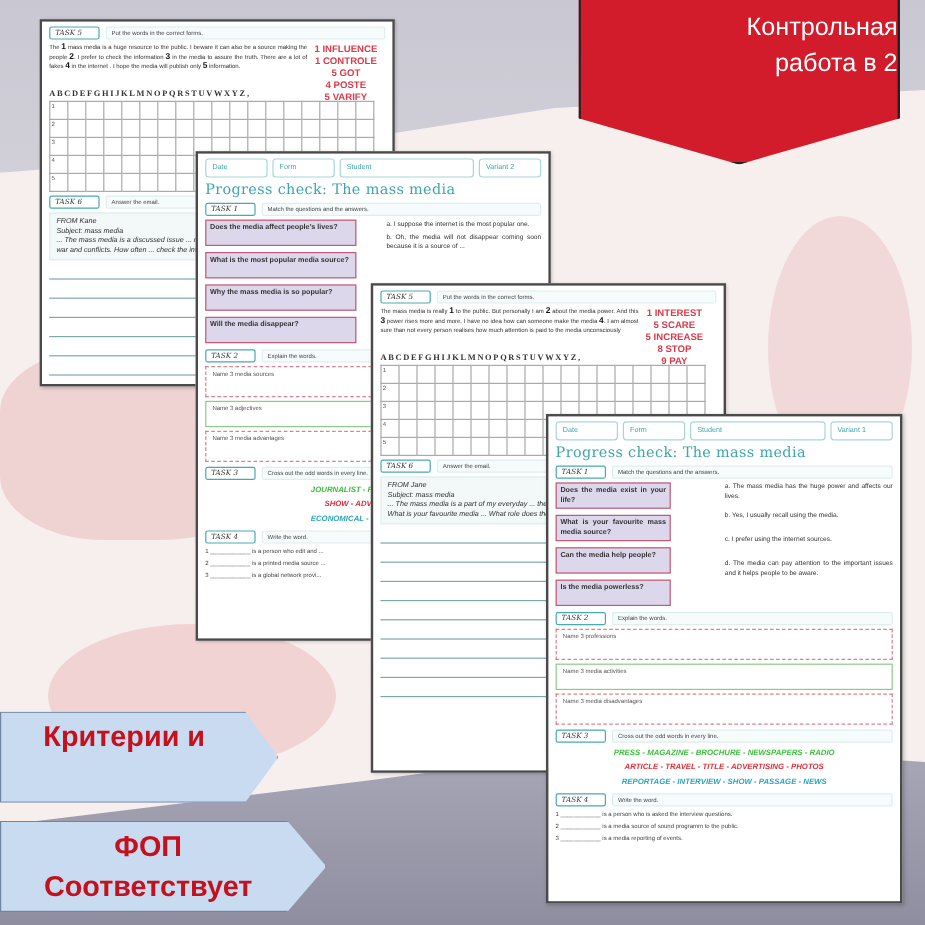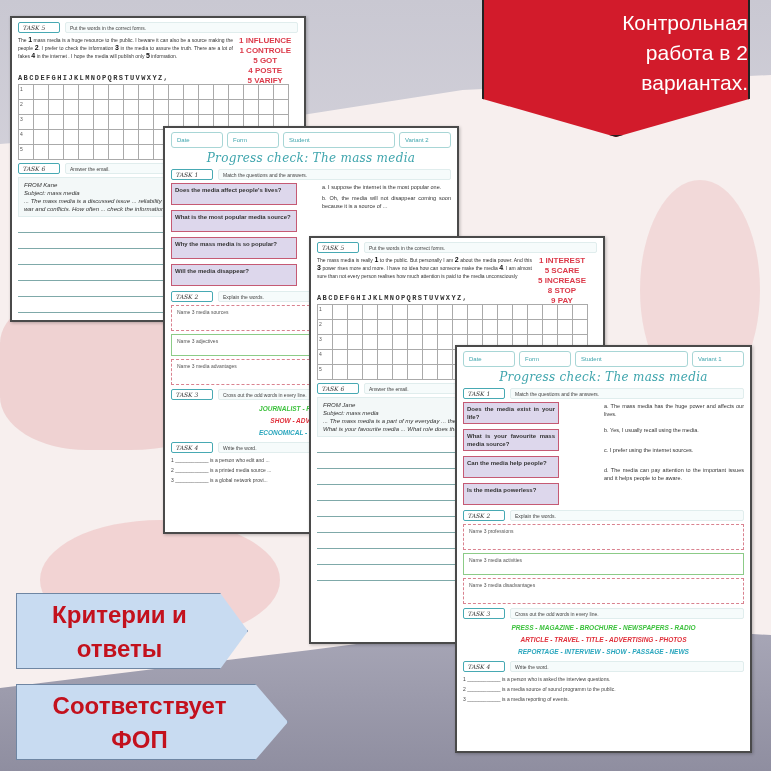--- a/index.html
+++ b/index.html
@@ -32,62 +32,62 @@
   .task-row { display:flex; align-items:center; gap:5px; margin-bottom:3px; }
   .task-tag {
     font-family: "DejaVu Serif", serif; font-style: italic;
     font-size: 6px; color:#333; border:1.5px solid #47a9b3; border-radius:2px;
     padding: 1px 4px; width: 42px; height: 11px; line-height:8px; background:#fff;
   }
   .task-instr { flex:1; font-size:5px; color:#444; background:#f6fbfb; border:1px solid #e0eded; border-radius:2px; padding:2px 4px; height:11px; }
   .text-block { font-size:5px; line-height:8px; color:#333; text-align: justify; }
   .num { font-weight:bold; font-size:7px; color:#111; }
   .words { color:#dc3a4a; font-weight:bold; font-size:8px; text-align:center; line-height:10px; }
-  .alpha { font-family:Liberation Mono, monospace; font-size:7px; letter-spacing:1.4px; color:#333; font-weight:bold; margin:2px 0; }
+  .alpha { font-family:Liberation Serif, serif; font-size:7px; letter-spacing:1.4px; color:#333; font-weight:bold; margin:2px 0; }
   .grid { border-collapse:collapse; }
   .grid td { border:1px solid #aaa; width:15px; height:15px; font-size:5px; vertical-align:top; padding:1px; color:#555; }
   .email { font-style:italic; font-size:6px; color:#333; background:#f3f8f8; border:1px solid #e0eded; padding:3px 5px; line-height:8px; }
   .lines .line { border-bottom:1.5px solid #7fa9a9; height:16px; }
 
   .header-row { display:flex; gap:4px; margin-bottom:2px; }
   .hbox { border:1px solid #a8d6d6; border-radius:3px; height:16px; font-size:6px; color:#3fa5ad; padding:4px 5px; }
-  .pc-title { font-family:"DejaVu Serif", serif; font-style:italic; color:#3fa5ad; font-size:12px; text-align:center; margin:3px 0 4px; letter-spacing:.3px; }
+  .pc-title { font-family:"DejaVu Serif", serif; color:#3fa5ad; font-size:12px; margin:3px 0 4px; letter-spacing:.3px; }
   .q-col { width:126px; display:flex; flex-direction:column; gap:5px; }
   .q { background:#ddd7ec; border:1.5px solid #c55a74; font-weight:bold; font-size:6px; color:#333; padding:2px 3px; height:22px; line-height:8px; text-align: justify; }
   .a-col { flex:1; font-size:5.5px; color:#333; line-height:8px; text-align:justify; }
   .expl { margin:3px 0; padding:3px 5px; font-size:5px; color:#555; height:26px; }
   .expl.red { border:1.5px dashed #d9828f; }
   .expl.green { border:1.5px solid #8ccb87; height:22px; }
   .odd { text-align:center; font-weight:bold; font-size:6.5px; line-height:12px; font-style: italic; }
   .odd.g { color:#3cc13c; } .odd.r { color:#e0303b; } .odd.b { color:#2aa6bd; }
   .write-row { font-size:5px; color:#444; margin-top:4px; }
 
   .banner {
     position:absolute; left:482px; top:0px; width:268px; height:137px;
     background:#d21b2b; border:2px solid #222; border-top:none;
     clip-path: polygon(0 0, 100% 0, 100% 72%, 50% 100%, 0 72%);
     color:#fff; font-size:21px; line-height:30px; text-align:right; padding-top:8px;
   }
   .arrow {
-    position:absolute; left:16px; background:#c8dbf1;
+    position:absolute; left:0; background:#c8dbf1;
     border:1.5px solid #6f86a3; color:#c3111d; font-weight:bold; font-size:24px;
     text-align:center; line-height:34px;
     clip-path: polygon(0 0, 88% 0, 100% 50%, 88% 100%, 0 100%);
   }
 </style>
 </head>
 <body>
 
 <div class="bg-top"></div>
 <div class="bg-blob1"></div>
 <div class="bg-blob2"></div>
 <div class="bg-blob3"></div>
 <div class="bg-bottom"></div>
 
-<div class="page" style="left:10px;top:16px;width:296px;height:306px;padding:4px 6px;">
+<div class="page" style="left:33px;top:16px;width:296px;height:306px;padding:4px 6px;">
   <div class="task-row">
     <div class="task-tag">TASK 5</div>
     <div class="task-instr">Put the words in the correct forms.</div>
   </div>
   <div style="display:flex;gap:6px;">
     <div class="text-block" style="width:215px;">
       <span>The </span><span class="num">1</span><span> mass media is a huge resource to the public. I beware it can also be a source making the people </span><span class="num">2</span><span>. I prefer to check the information </span><span class="num">3</span><span> in the media to assure the truth. There are a lot of fakes </span><span class="num">4</span><span> in the internet . I hope the media will publish only </span><span class="num">5</span><span> information.</span>
     </div>
     <div class="words">
       <div>1 INFLUENCE</div>
@@ -457,23 +457,21 @@
     <div class="task-instr">Write the word.</div>
   </div>
   <div class="write-row">1 ____________ is a person who is asked the interview questions.</div>
   <div class="write-row">2 ____________ is a media source of sound programm to the public.</div>
   <div class="write-row">3 ____________ is a media reporting of events.</div>
 </div>
 
 <div class="banner">
   <div>Контрольная</div>
   <div>работа в 2</div>
-  <div>вариантах.</div>
 </div>
 
 <div class="arrow" style="top:593px;width:232px;height:76px;padding-top:4px;padding-right:25px;">
   <div>Критерии и</div>
-  <div>ответы</div>
 </div>
 <div class="arrow" style="top:684px;width:272px;height:76px;padding-top:4px;padding-right:25px;">
+  <div>ФОП</div>
   <div>Соответствует</div>
-  <div>ФОП</div>
 </div>
 
 </body></html>

